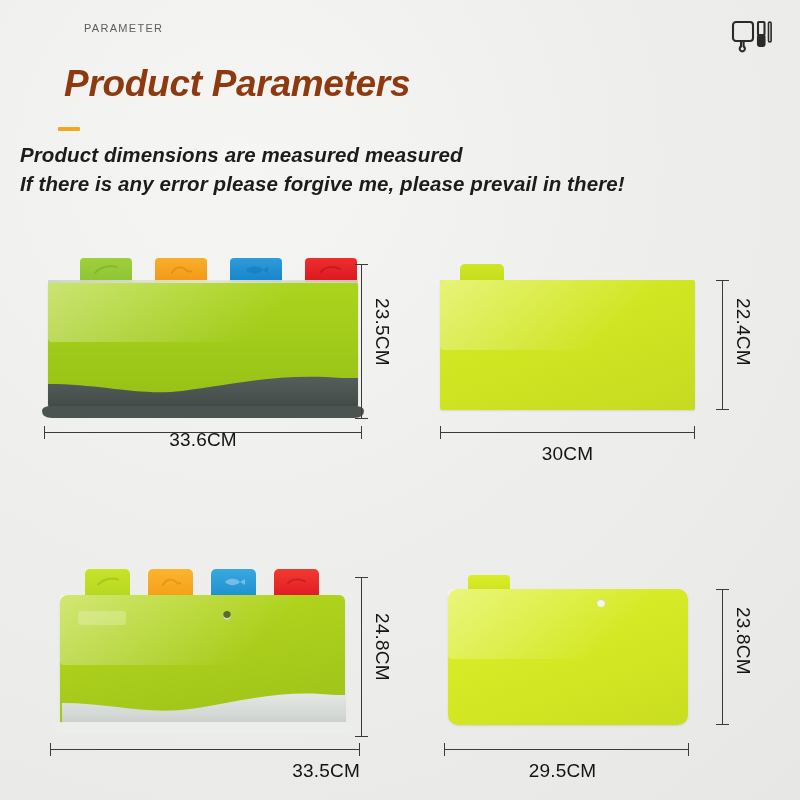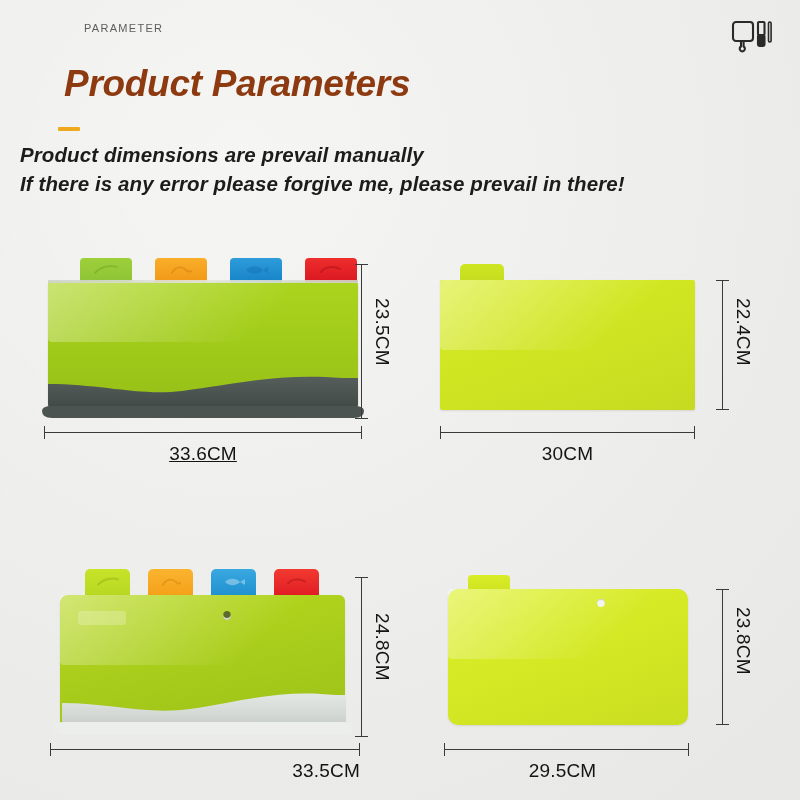--- a/index.html
+++ b/index.html
@@ -227,21 +227,21 @@
         <rect x="28" y="17" width="6.5" height="11" rx="1.4" stroke="#2a2a2a" stroke-width="2.1" fill="#2a2a2a"></rect>
 
         <rect x="38.5" y="4" width="2.6" height="20" rx="1.2" stroke="#2a2a2a" stroke-width="1.6" fill="none"></rect>
       </svg>
     </div>
 
     <div id="page-title">Product Parameters</div>
 
     <div id="title-rule"></div>
 
-    <div class="subtitle" id="subtitle-1">Product dimensions are prevail manually</div>
+    <div class="subtitle" id="subtitle-1">Product dimensions are measured measured</div>
 
     <div class="subtitle" id="subtitle-2">If there is any error please forgive me, please prevail in there!</div>
   </div>
 
   <div class="figure" id="fig-1">
     <div class="product-stage">
 
       <div class="tab" style="left:50px; top:18px; width:52px; height:26px; background:linear-gradient(180deg,#9ed03a,#8cc235);">
         <svg class="tab-glyph" width="26" height="12" viewBox="0 0 26 12">
           <path d="M2 9 C8 2 18 1 24 3" stroke="#6ca01f" stroke-width="1.8" fill="none" stroke-linecap="round"></path>
@@ -286,21 +286,21 @@
                    L316 18 L316 44 Q316 52 306 53 L16 53 Q6 52 6 44 Z" fill="url(#dk)"></path>
           <path d="M0 51 Q0 46 10 46 L312 46 Q322 46 322 51 Q322 58 312 58 L10 58 Q0 58 0 51 Z" fill="#4c5451"></path>
         </svg>
       </div>
 
       <div class="dim-line-h" style="left:14px; top:186px; width:318px;">
         <div class="cap left"></div>
           <div class="rule"></div>
           <div class="cap right"></div>
       </div>
-      <div class="dim-label-h" style="left:14px; top:203px; width:318px;text-decoration:underline;">33.6CM</div>
+      <div class="dim-label-h" style="left:14px; top:189px; width:318px;">33.6CM</div>
 
       <div class="dim-line-v" style="left:325px; top:24px; height:155px;">
         <div class="cap top"></div>
           <div class="rule"></div>
           <div class="cap bottom"></div>
       </div>
       <div class="dim-label-v" style="left:341px; top:58px;">23.5CM</div>
     </div>
   </div>
 

